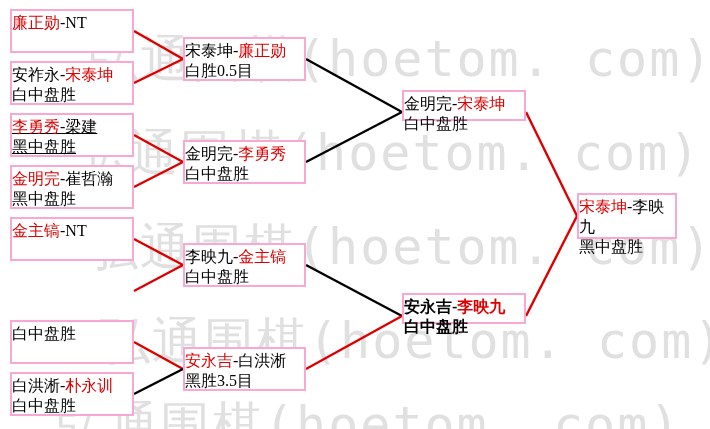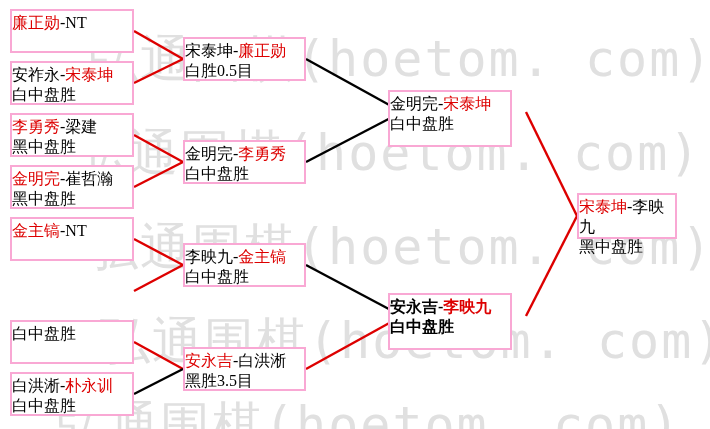--- a/index.html
+++ b/index.html
@@ -22,23 +22,23 @@
   svg.lines{position:absolute;left:0;top:0;pointer-events:none;}
   
   .box{
     position:absolute;box-sizing:border-box;background:#fff;
     border:2px solid #f9a8d4;
     font-size:16px;line-height:20px;padding-top:2px;color:#000;
   }
   .box .red{color:var(--red,#dd0000);}
   .c1{left:10px;width:124px;height:44px;}
   .c2{left:183px;width:123px;height:44px;}
-  .c3{left:388px;width:124px;height:57px;}
+  .c3{left:402px;width:124px;height:31px;}
   .c4{left:577px;width:100px;height:46px;}
-  #box-r1-1{top:9px;}   #box-r1-2{top:61px;}  #box-r1-3{top:113px;} #box-r1-4{top:165px;}
+  #box-r1-1{top:9px;}   #box-r1-2{top:61px;}  #box-r1-3{top:113px;text-decoration:underline;} #box-r1-4{top:165px;}
   #box-r1-5{top:217px;} #box-r1-6{top:269px;} #box-r1-7{top:320px;} #box-r1-8{top:372px;}
   #box-r2-1{top:37px;}  #box-r2-2{top:140px;} #box-r2-3{top:243px;} #box-r2-4{top:347px;}
   #box-sf-1{top:90px;}  #box-sf-2{top:293px;font-weight:bold;}
   #box-final{top:193px;}
 </style>
 </head>
 <body>
 
 <div class="stage">
 

